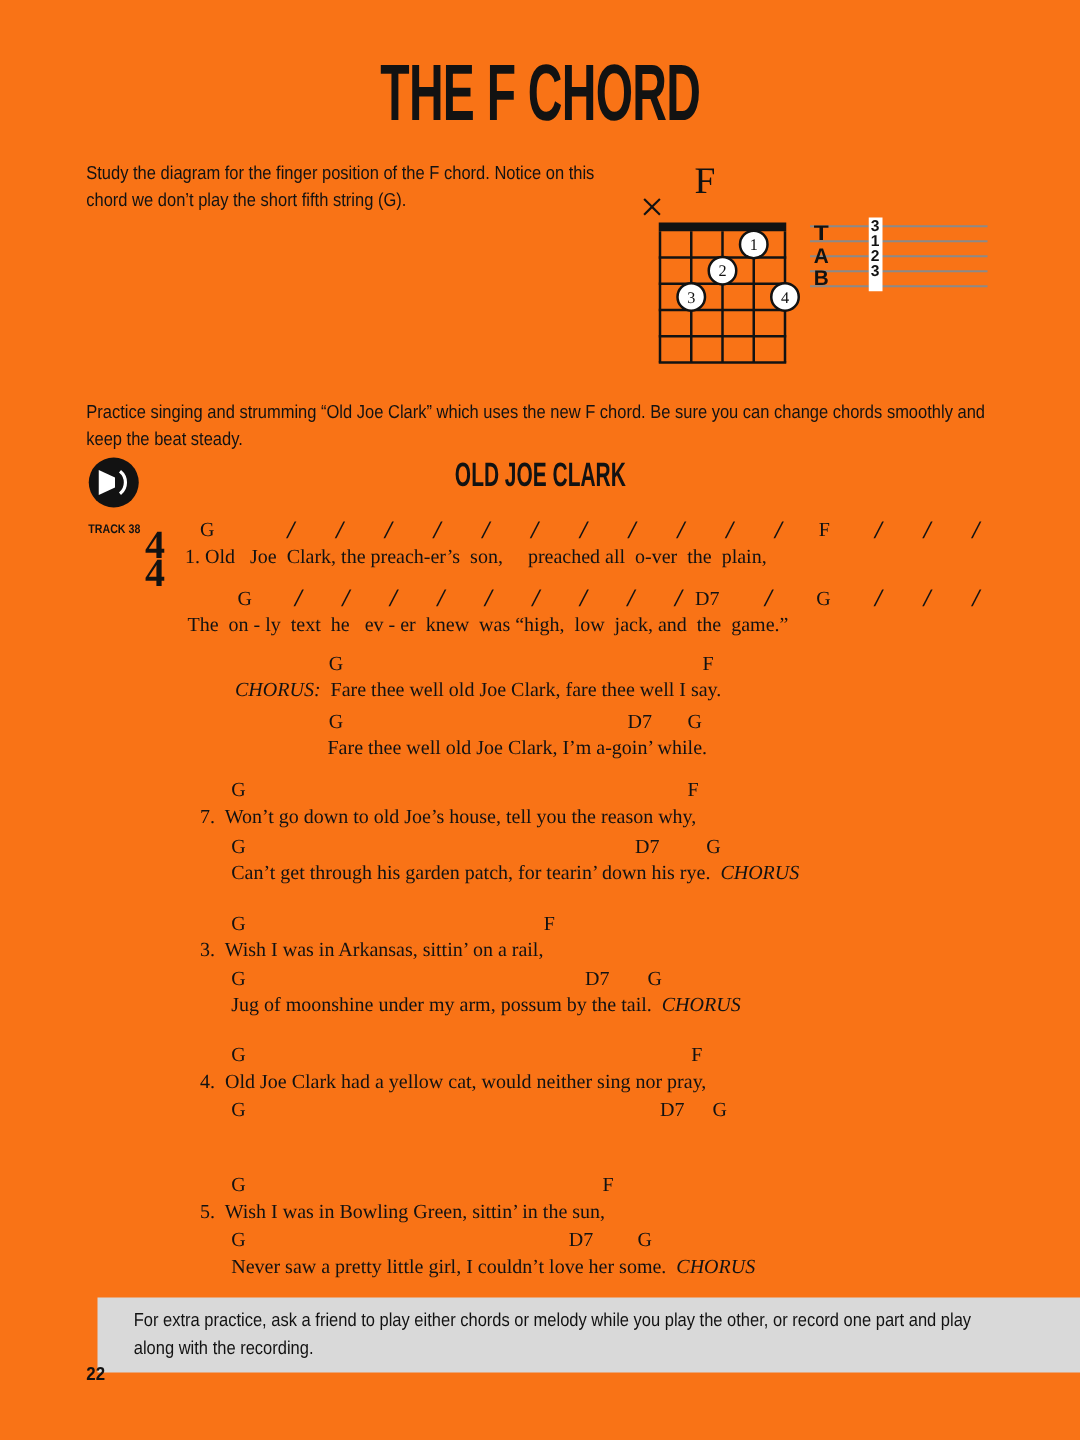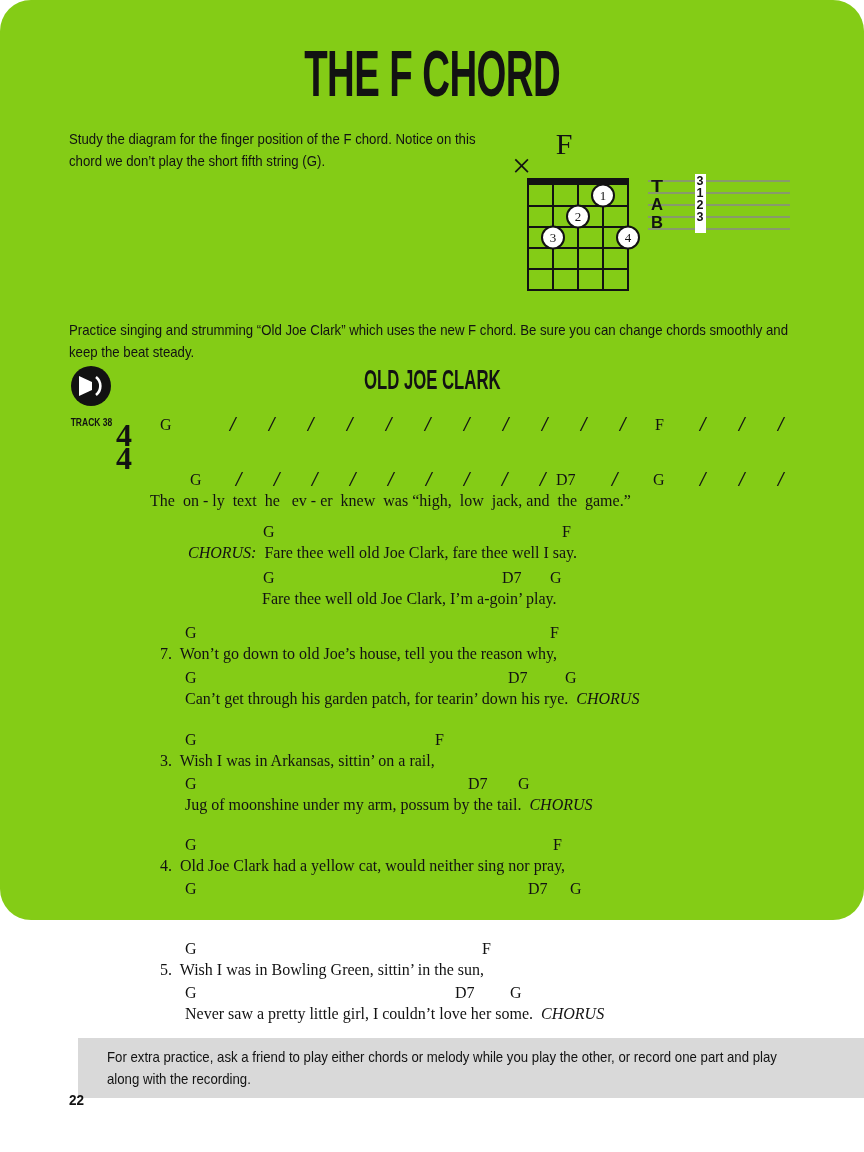--- a/index.html
+++ b/index.html
@@ -1,17 +1,17 @@
 <!DOCTYPE html>
 <html><head>
 <meta charset="utf-8">
 <style>
   html,body{margin:0;padding:0;width:864px;height:1152px;overflow:hidden;background:#fff;}
   body{font-family:"Liberation Sans",sans-serif;color:#121212;position:relative;}
-  .page{position:absolute;inset:0;width:864px;height:920px;background:#84cc16;border-radius:31px;}
+  .page{position:absolute;inset:0;width:864px;height:1152px;background:#f97316;}
 
   .title-wrap{position:absolute;top:42px;left:0;width:864px;text-align:center;}
   .title-wrap .t{display:inline-block;font-weight:bold;font-size:64px;line-height:1;
     transform:scaleX(0.60);transform-origin:center;letter-spacing:-1px;white-space:nowrap;}
 
   .intro{position:absolute;left:69px;top:128px;width:520px;font-size:15px;line-height:1.45;
     white-space:pre-line;transform:scaleX(0.88);transform-origin:left top;}
   .practice{position:absolute;left:69px;top:319px;width:840px;font-size:15px;line-height:1.45;
     white-space:pre-line;transform:scaleX(0.88);transform-origin:left top;}
 
@@ -140,20 +140,21 @@
         <span class="slash" style="left: 425px;">/</span>
         <span class="slash" style="left: 464px;">/</span>
         <span class="slash" style="left: 503px;">/</span>
         <span class="slash" style="left: 542px;">/</span>
         <span class="slash" style="left: 581px;">/</span>
         <span class="slash" style="left: 620px;">/</span>
         <span class="chord" style="left: 655px;">F</span>
         <span class="slash" style="left: 700px;">/</span>
         <span class="slash" style="left: 739px;">/</span>
         <span class="slash" style="left: 778px;">/</span>
+        <div class="lyric" style="left: 148px;"><span>1. Old   Joe  Clark, the preach-er’s  son,     preached all  o-ver  the  plain,</span></div>
       </div>
       <div class="songline" style="top: 471px;">
         <span class="chord" style="left: 190px;">G</span>
         <span class="slash" style="left: 236px;">/</span>
         <span class="slash" style="left: 274px;">/</span>
         <span class="slash" style="left: 312px;">/</span>
         <span class="slash" style="left: 350px;">/</span>
         <span class="slash" style="left: 388px;">/</span>
         <span class="slash" style="left: 426px;">/</span>
         <span class="slash" style="left: 464px;">/</span>
@@ -169,21 +170,21 @@
       </div>
       <div class="songline" style="top: 523px;">
         <span class="chord" style="left: 263px;">G</span>
         <span class="chord" style="left: 562px;">F</span>
         <div class="lyric" style="left: 188px;"><span class="it">CHORUS:</span><span>  Fare thee well old Joe Clark, fare thee well I say.</span></div>
       </div>
       <div class="songline" style="top: 569px;">
         <span class="chord" style="left: 263px;">G</span>
         <span class="chord" style="left: 502px;">D7</span>
         <span class="chord" style="left: 550px;">G</span>
-        <div class="lyric" style="left: 262px;"><span>Fare thee well old Joe Clark, I’m a-goin’ play.</span></div>
+        <div class="lyric" style="left: 262px;"><span>Fare thee well old Joe Clark, I’m a-goin’ while.</span></div>
       </div>
       <div class="songline" style="top: 624px;">
         <span class="chord" style="left: 185px;">G</span>
         <span class="chord" style="left: 550px;">F</span>
         <div class="lyric" style="left: 160px;"><span>7.  Won’t go down to old Joe’s house, tell you the reason why,</span></div>
       </div>
       <div class="songline" style="top: 669px;">
         <span class="chord" style="left: 185px;">G</span>
         <span class="chord" style="left: 508px;">D7</span>
         <span class="chord" style="left: 565px;">G</span>

